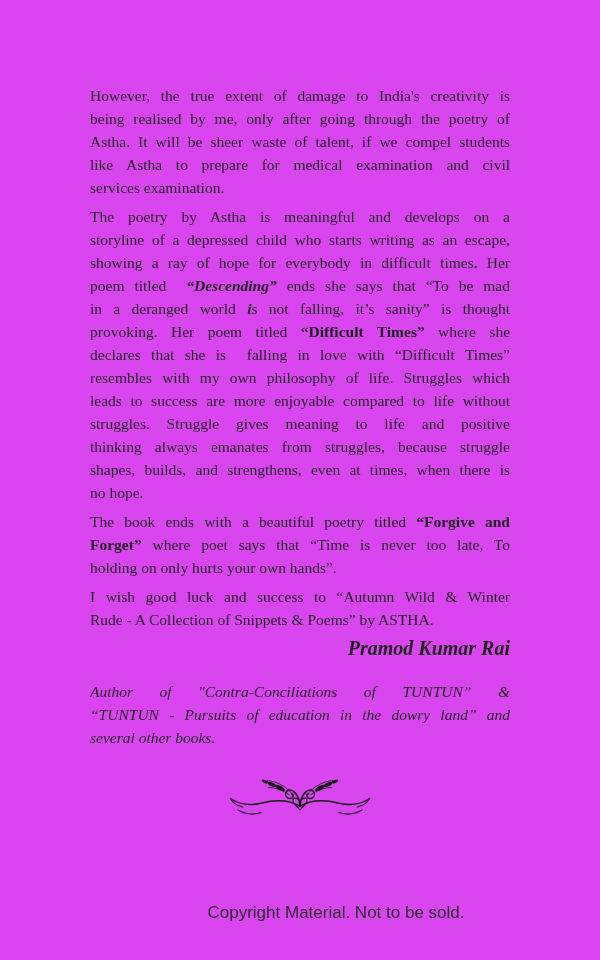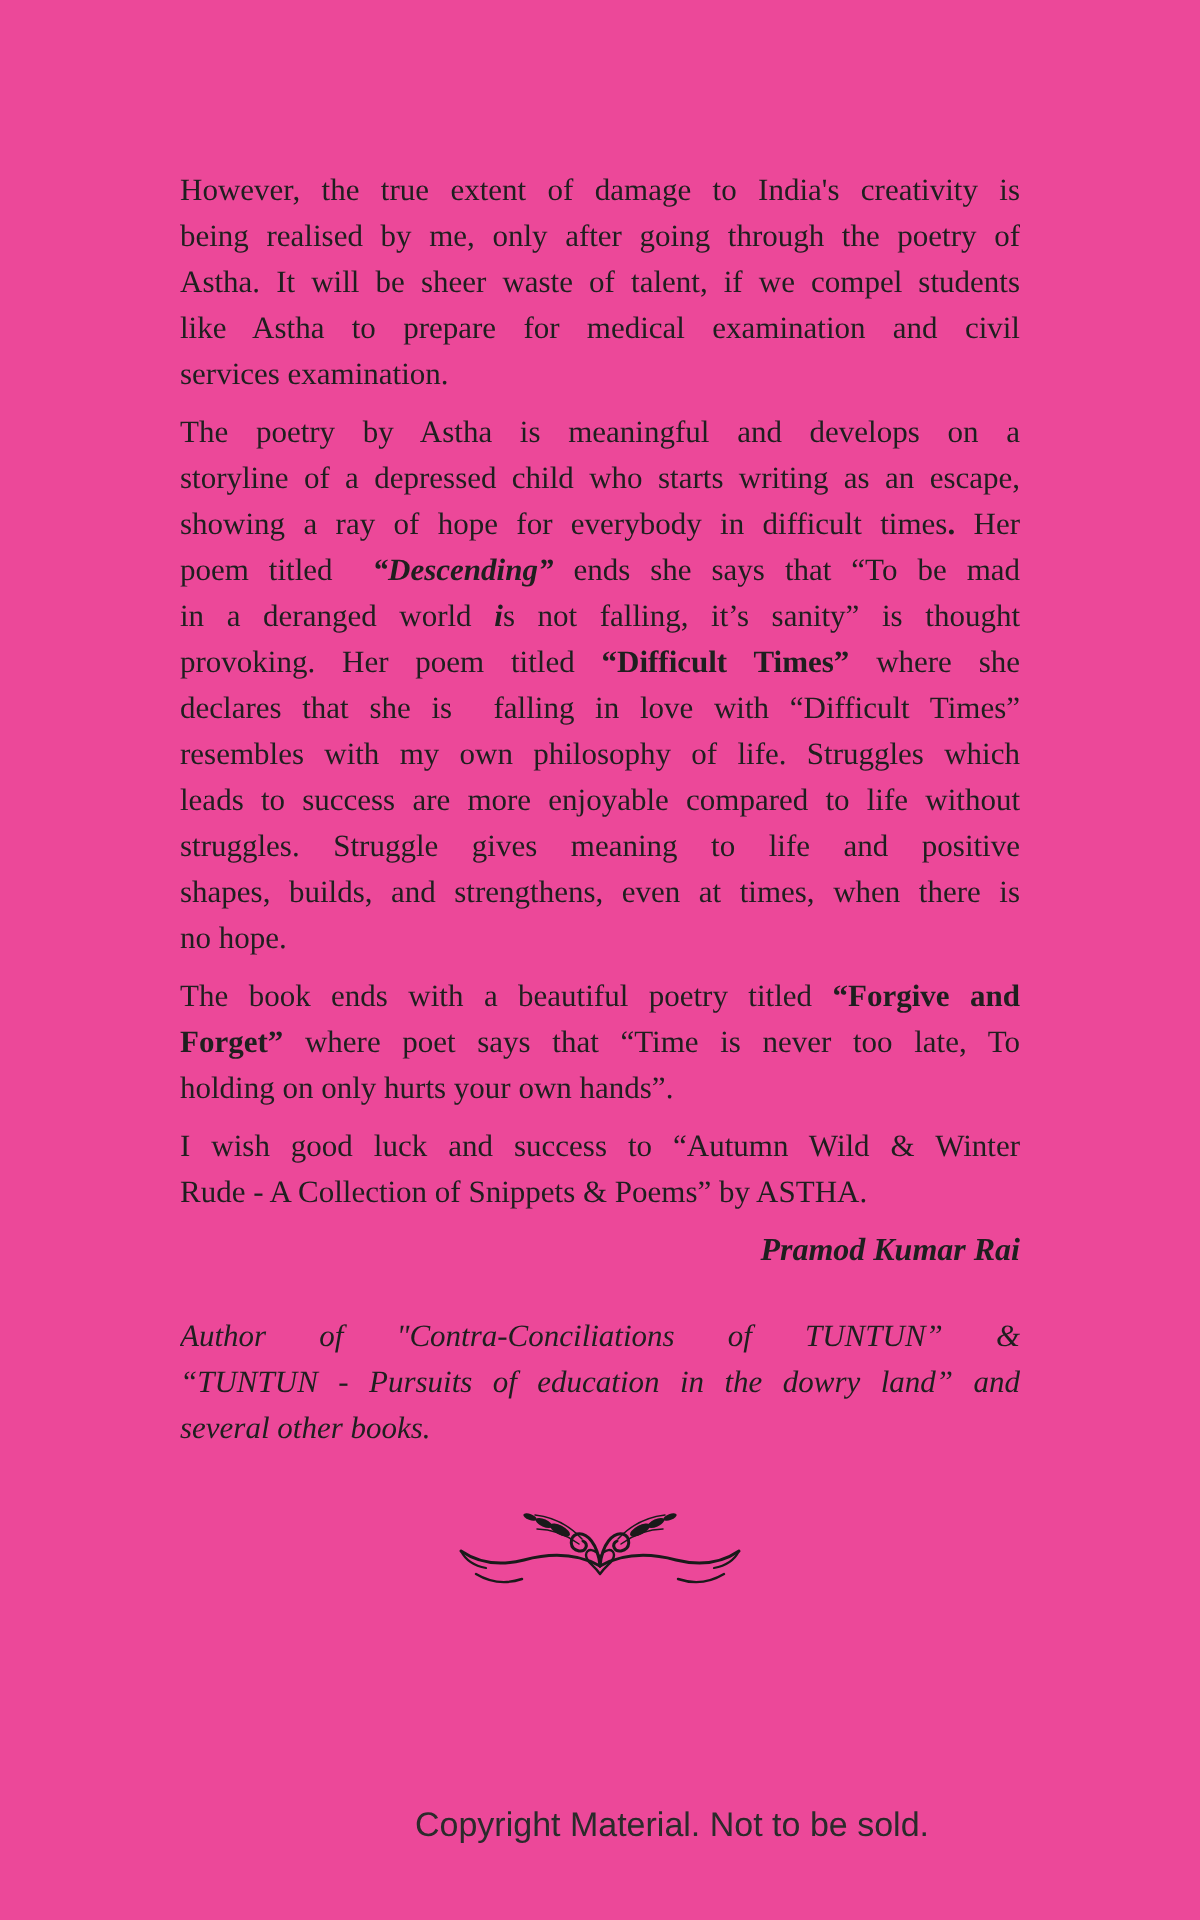--- a/index.html
+++ b/index.html
@@ -1,25 +1,25 @@
 <!DOCTYPE html>
 <html><head>
 <meta charset="utf-8">
 <style>
   html,body{margin:0;padding:0;background:#ffffff;}
-  .page{position:relative;width:600px;height:960px;background:#ec4899;overflow:hidden;
+  .page{position:relative;width:600px;height:960px;background:#d946ef;overflow:hidden;
         font-family:"Liberation Serif","DejaVu Serif",serif;color:#1f1f1f;}
   .content{position:absolute;left:90px;top:84px;width:420px;font-size:15.5px;}
   .para{margin:0 0 6px 0;}
   .pline{line-height:23px;height:23px;overflow:hidden;text-align:justify;text-align-last:justify;}
   .pline.last{text-align-last:left;}
   .b{font-weight:700;}
   .bi{font-weight:700;font-style:italic;}
   .signature{text-align:right;font-weight:700;font-style:italic;
-             font-size:16px;line-height:23px;}
+             font-size:20px;line-height:23px;}
   .author-note{margin-top:20px;margin-bottom:0;font-style:italic;}
   .ornament{display:block;margin:26px auto 0 auto;}
   .footer{position:absolute;left:0;top:903px;width:100%;text-align:center;
           font-family:"Liberation Sans","DejaVu Sans",sans-serif;font-size:17px;color:#2b2b2b;padding-left:36px;}
 </style>
 </head>
 <body>
 
 <div class="page">
   <div class="content">
@@ -36,20 +36,21 @@
           <div class="pline"><span>The poetry by Astha is meaningful and develops on a</span></div>
           <div class="pline"><span>storyline of a depressed child who starts writing as an escape,</span></div>
           <div class="pline"><span>showing a ray of hope for everybody in difficult times</span><span class="b">.</span><span> Her</span></div>
           <div class="pline"><span>poem titled&nbsp; </span><span class="bi">“Descending”</span><span> ends she says that “To be mad</span></div>
           <div class="pline"><span>in a deranged world </span><span class="bi">i</span><span>s not falling, it’s sanity” is thought</span></div>
           <div class="pline"><span>provoking. Her poem titled </span><span class="b">“Difficult Times”</span><span> where she</span></div>
           <div class="pline"><span>declares that she is&nbsp; falling in love with “Difficult Times”</span></div>
           <div class="pline"><span>resembles with my own philosophy of life. Struggles which</span></div>
           <div class="pline"><span>leads to success are more enjoyable compared to life without</span></div>
           <div class="pline"><span>struggles. Struggle gives meaning to life and positive</span></div>
+          <div class="pline"><span>thinking always emanates from struggles, because struggle</span></div>
           <div class="pline"><span>shapes, builds, and strengthens, even at times, when there is</span></div>
           <div class="pline last"><span>no hope.</span></div>
         </div>
         <div class="para">
           <div class="pline"><span>The book ends with a beautiful poetry titled </span><span class="b">“Forgive and</span></div>
           <div class="pline"><span class="b">Forget”</span><span> where poet says that “Time is never too late, To</span></div>
           <div class="pline last"><span>holding on only hurts your own hands”.</span></div>
         </div>
         <div class="para">
           <div class="pline"><span>I wish good luck and success to “Autumn Wild &amp; Winter</span></div>

